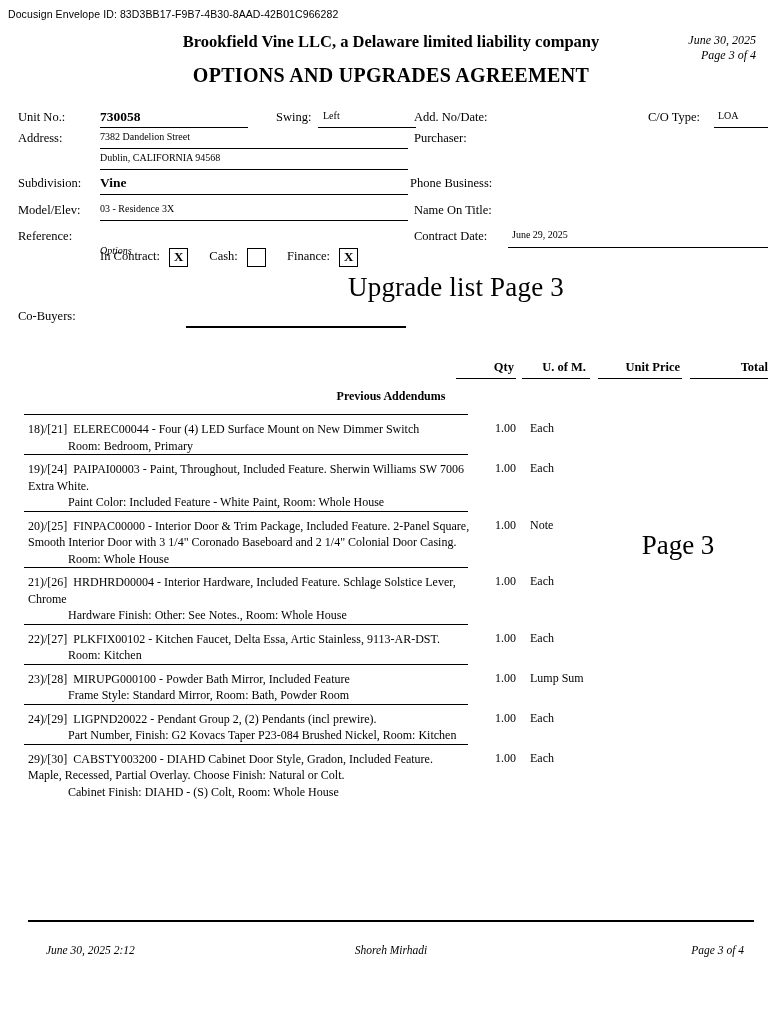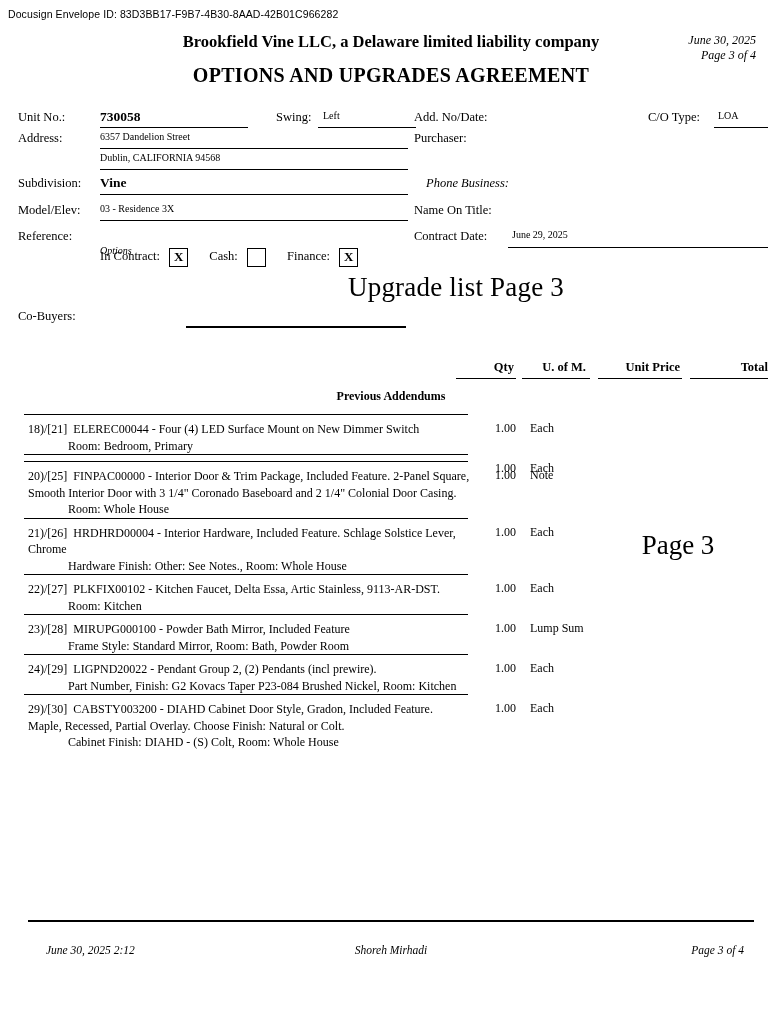--- a/index.html
+++ b/index.html
@@ -269,38 +269,38 @@
       <span class="lbl" style="left:396px;top:0;">Add. No/Date:</span>
       <span class="val" style="left:490px;top:0;"></span>
 
       <span class="lbl" style="left:630px;top:0;">C/O Type:</span>
       <span class="val" style="left:700px;top:0;">LOA</span>
       <span class="uline" style="left:696px;top:17px;width:54px;"></span>
     </div>
 
     <div class="frow">
       <span class="lbl" style="left:0;top:0;">Address:</span>
-      <span class="val" style="left:82px;top:0;">6357 Dandelion Street</span>
+      <span class="val" style="left:82px;top:0;">7382 Dandelion Street</span>
       <span class="uline" style="left:82px;top:17px;width:308px;"></span>
 
       <span class="lbl" style="left:396px;top:0;">Purchaser:</span>
       <span class="val" style="left:490px;top:0;"></span>
     </div>
 
     <div class="frow">
       <span class="val" style="left:82px;top:0;">Dublin, CALIFORNIA  94568</span>
       <span class="uline" style="left:82px;top:17px;width:308px;"></span>
     </div>
 
     <div class="frow" style="height:27px;">
       <span class="lbl" style="left:0;top:3px;">Subdivision:</span>
       <span class="val bold" style="left:82px;top:2px;">Vine</span>
       <span class="uline" style="left:82px;top:21px;width:308px;"></span>
 
-      <span class="lbl" style="left:408px;top:3px;font-style:italic;">Phone Business:</span>
+      <span class="lbl" style="left:392px;top:3px;">Phone Business:</span>
       <span class="val" style="left:500px;top:3px;"></span>
     </div>
 
     <div class="frow" style="height:25px;">
       <span class="lbl" style="left:0;top:3px;">Model/Elev:</span>
       <span class="val" style="left:82px;top:3px;">03 - Residence 3X</span>
       <span class="uline" style="left:82px;top:20px;width:308px;"></span>
 
       <span class="lbl" style="left:396px;top:3px;">Name On Title:</span>
       <span class="val" style="left:500px;top:3px;"></span>
@@ -354,20 +354,25 @@
         <span class="num">18)/[21]</span>
         <span class="item-desc">&nbsp;</span><span class="item-desc">ELEREC00044 - Four (4) LED Surface Mount on New Dimmer Switch</span>
         <span class="item-sub">Room: Bedroom, Primary</span>
       </div>
       <span class="qty">1.00</span>
       <span class="uom">Each</span>
     </div>
 
     <div class="item">
       <span class="item-rule"></span>
+      <div class="item-body">
+        <span class="num">19)/[24]</span>
+        <span class="item-desc">&nbsp;</span><span class="item-desc">PAIPAI00003 - Paint, Throughout, Included Feature. Sherwin Williams SW 7006 Extra White.</span>
+        <span class="item-sub">Paint Color:  Included Feature - White Paint, Room: Whole House</span>
+      </div>
       <span class="qty">1.00</span>
       <span class="uom">Each</span>
     </div>
 
     <div class="item">
       <span class="item-rule"></span>
       <div class="item-body">
         <span class="num">20)/[25]</span>
         <span class="item-desc">&nbsp;</span><span class="item-desc">FINPAC00000 - Interior Door &amp; Trim Package, Included Feature. 2-Panel Square, Smooth Interior Door with 3 1/4" Coronado Baseboard and 2 1/4" Colonial Door Casing.</span>
         <span class="item-sub">Room: Whole House</span>

